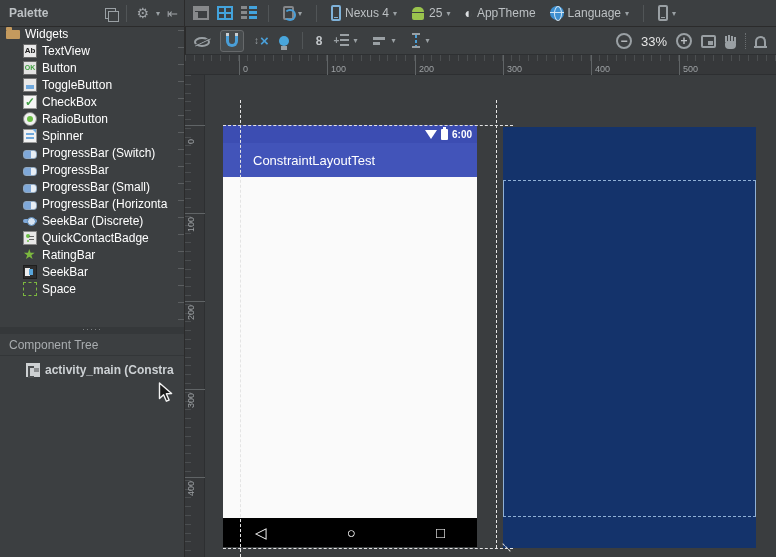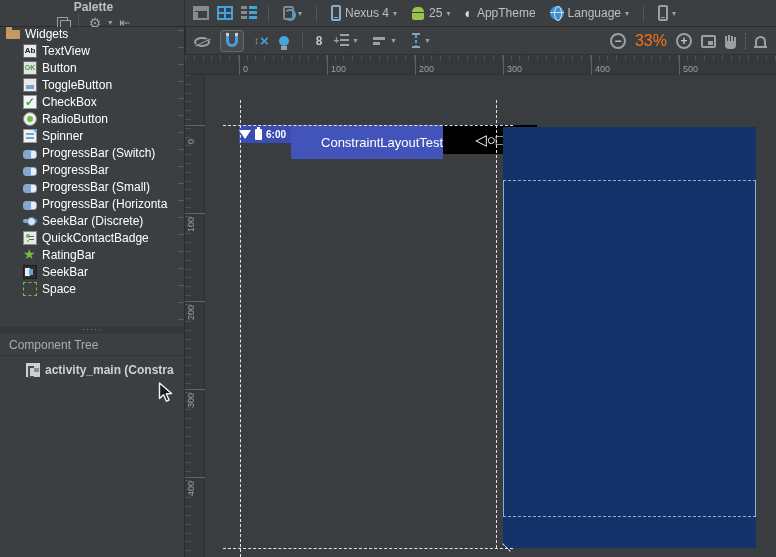--- a/index.html
+++ b/index.html
@@ -4,39 +4,39 @@
 <style>
   * { box-sizing: border-box; margin: 0; padding: 0; }
   html,body { width:776px; height:557px; overflow:hidden; }
   body { font-family:"Liberation Sans", sans-serif; background:#3c3f41; }
   #app { position:relative; width:776px; height:557px; background:#3c3f41; overflow:hidden; }
 
   
   #header { position:absolute; left:0; top:0; width:776px; height:27px;
             border-bottom:1px solid #2b2b2b; display:flex; }
   #palette-header { width:185px; height:100%; display:flex; align-items:center;
-            padding:0 6px 0 9px; border-right:1px solid #2b2b2b;flex-direction:column; }
+            padding:0 6px 0 9px; border-right:1px solid #2b2b2b; }
   .panel-title { font-size:12px; font-weight:bold; color:#bdc1c4; flex:1; }
   .hdr-icons { display:flex; align-items:center; gap:7px; }
   #main-toolbar { flex:1; display:flex; align-items:center; padding-left:8px; gap:8px; }
   .tb-sep { width:1px; height:17px; background:#515557; margin:0 3px; }
   .tb-btn { display:flex; align-items:center; gap:4px; color:#bcc0c3; font-size:12px;
             padding:2px 3px; border-radius:3px; }
   .dd { font-size:8px; color:#9aa0a4; }
 
   
   #design-toolbar { position:absolute; left:185px; top:27px; width:591px; height:28px;
             background:#3c3f41; border-bottom:1px solid #2e3032; display:flex;
             align-items:center; padding-left:8px; gap:10px; border-left:1px solid #2b2b2b;}
   #design-toolbar .right { position:absolute; right:10px; top:0; height:28px;
             display:flex; align-items:center; gap:9px; }
   .tb-box { display:flex; align-items:center; justify-content:center; width:24px; height:22px;
             border:1px solid #66696b; background:#474b4d; border-radius:3px; }
   .margin-val { color:#c2c6c9; font-size:12px; font-weight:bold; }
-  .zoom-val { color:#f97316; font-size:16px; }
+  .zoom-val { color:#e5e5e5; font-size:13px; }
   .dot-sep { width:1px; height:16px; border-left:1px dotted #6a6e70; }
 
   
   .ic { position:relative; display:inline-block; flex:none; }
   .glyph { color:#9ea2a6; }
 
   
   .i-copy-icon { width:11px; height:11px; border:1px solid #9aa0a4; }
   .i-copy-icon::before { content:""; position:absolute; left:2px; top:2px; width:9px; height:9px;
             border:1px solid #9aa0a4; background:#3c3f41; }
@@ -194,22 +194,22 @@
   #v-ruler { position:absolute; left:0; top:20px; bottom:0; width:20px; background:#36383a;
             border-right:1px solid #2d2f31; }
   #v-ruler .ticks { position:absolute; left:0; top:0; bottom:0; width:6px;
             background:repeating-linear-gradient(to bottom,#60646680 0 1px,transparent 1px 8.8px); }
   .vmaj { position:absolute; left:0; width:20px; }
   .vmaj i { position:absolute; left:0; top:0; width:20px; height:1px; background:#606466; }
   .vmaj span { position:absolute; left:1px; top:5px; width:14px; font-size:9px; color:#9ca0a3;
             transform:rotate(-90deg) translateX(-14px); transform-origin:0 0; white-space:nowrap; }
 
   
-  #design-device { position:absolute; left:54px; top:70px; width:254px; height:422px;
-            display:flex; flex-direction:row; }
+  #design-device { position:absolute; left:38px; top:70px; width:254px; height:422px;
+            display:flex; flex-direction:column; }
   #status-bar { height:18px; background:#3c4db2; display:flex; align-items:center;
             justify-content:flex-end; padding-right:5px; gap:4px; }
   .wifi { width:0; height:0; border-left:6px solid transparent; border-right:6px solid transparent;
             border-top:9px solid #fff; }
   .battery { width:7px; height:11px; background:#fff; border-radius:1px; position:relative; }
   .battery::before { content:""; position:absolute; top:-2px; left:2px; width:3px; height:2px; background:#fff; }
   .status-time { color:#fff; font-size:10px; font-weight:bold; }
   #action-bar { height:34px; background:#4254b9; display:flex; align-items:center; padding-left:30px; }
   #action-bar .title { color:#fff; font-size:13px; }
   #content-area { flex:1; background:#fafafa; }

